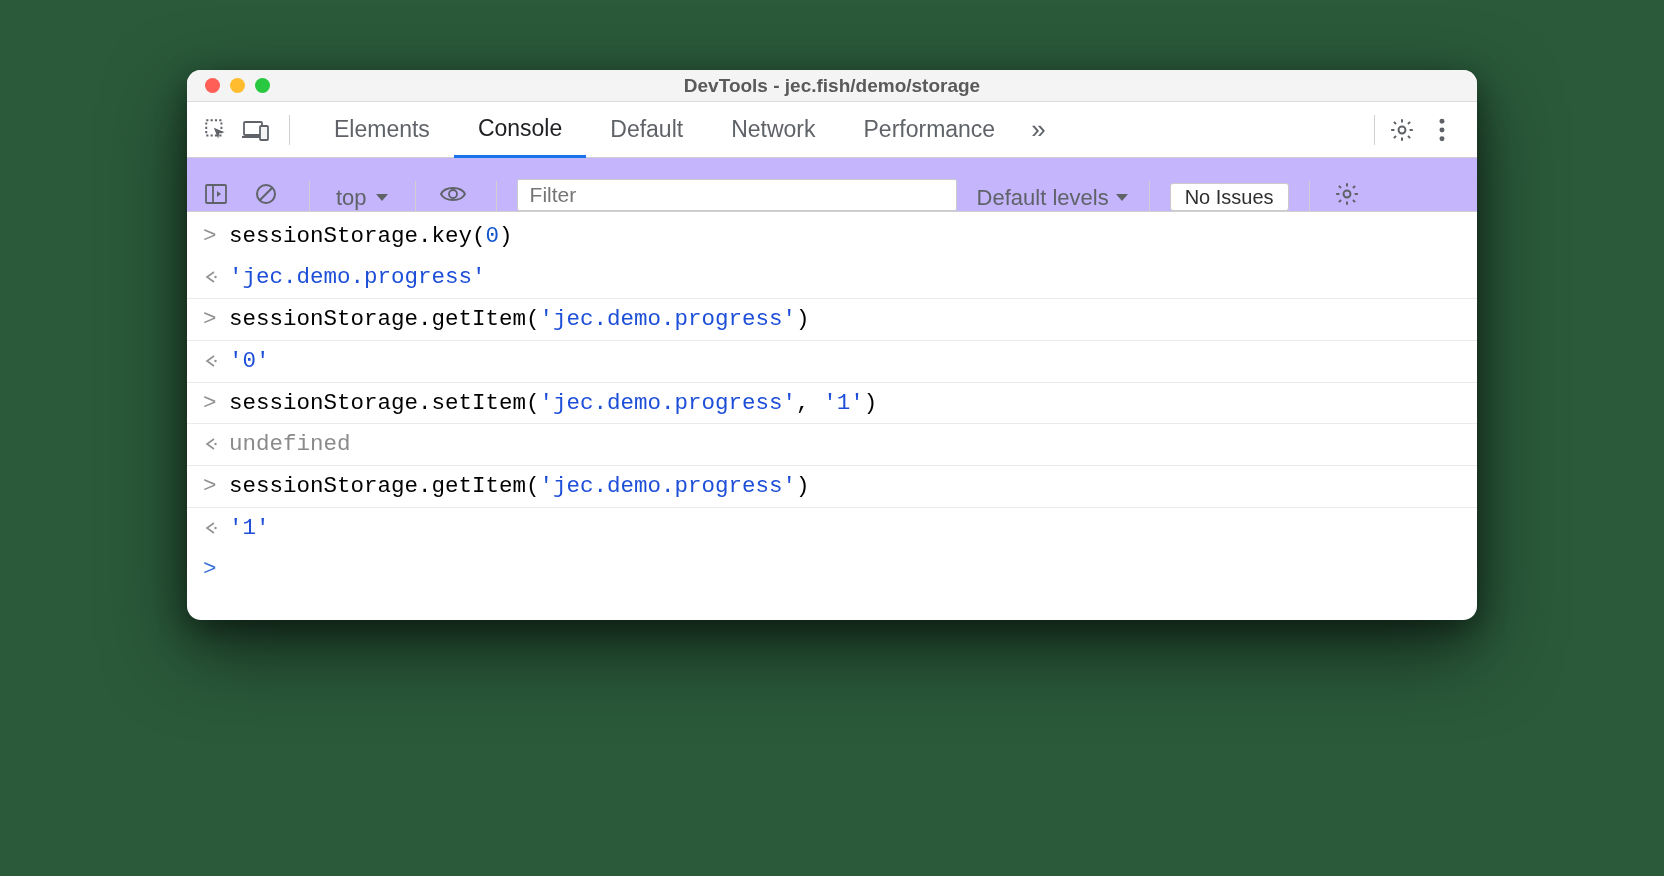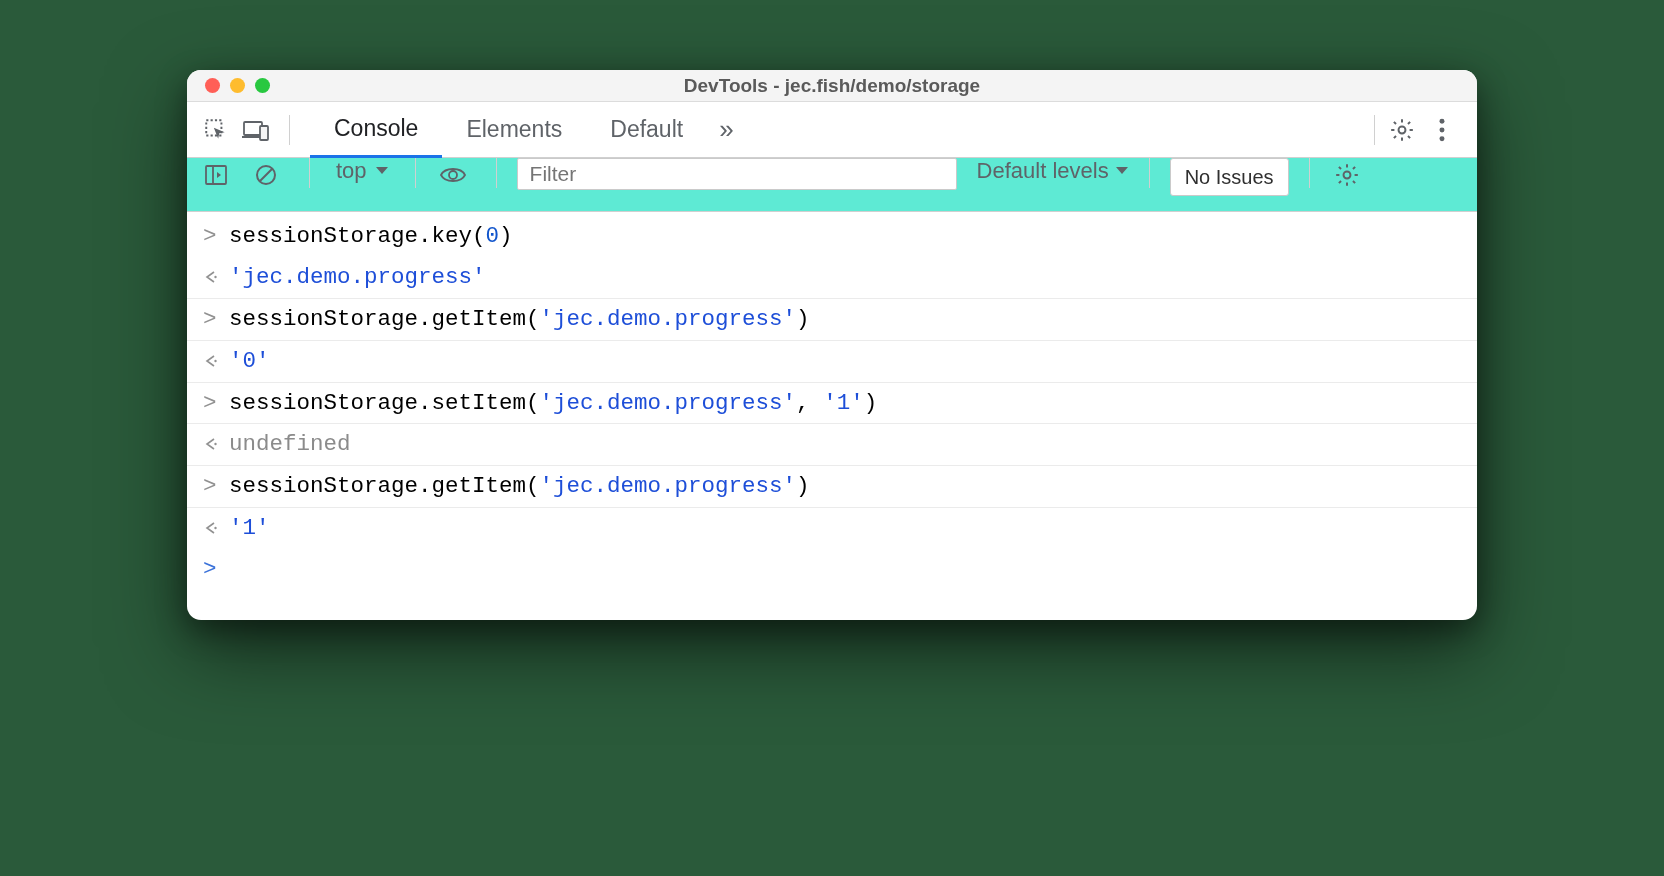--- a/index.html
+++ b/index.html
@@ -44,38 +44,38 @@
     color:#5f6368;
   }
   .tb-icon { width:34px; height:34px; display:flex; align-items:center; justify-content:center; cursor:pointer; margin-right:6px; }
   .divider { width:1px; height:30px; background:#d0d0d0; margin:0 10px; }
   .tabs { display:flex; gap:0; margin-left:10px; }
   .tab { padding: 0 24px; height:56px; display:flex; align-items:center; font-size:23px; color:#5f6368; cursor:pointer; }
   .tab.active { color:#202124; border-bottom:3px solid #1a73e8; }
   .more-chevrons { margin-left:12px; font-size:26px; color:#5f6368; cursor:pointer; letter-spacing:-4px; }
   .tb-right { margin-left:auto; display:flex; align-items:center; }
   .toolbar {
-    display:flex; align-items:flex-start; height:54px;
+    display:flex; align-items:flex-end; height:54px;
     border-bottom:1px solid #d0d0d0;
-    background:#5eead4;
+    background:#c4b5fd;
     padding:0 12px;
     gap:10px;
     color:#5f6368;
     font-size:22px;
   }
   .ctx-select { display:flex; align-items:center; gap:8px; cursor:pointer; padding:0 6px; }
   .filter-input {
     flex:0 0 440px; height:32px; background:#fff;
     border:1px solid #cacaca; border-radius:2px;
     padding:0 12px; font-size:21px; color:#5f6368;
     outline:none;
   }
   .levels { display:flex; align-items:center; gap:6px; cursor:pointer; margin-left:10px; }
   .issues-btn {
-    border:1px solid #cacaca; background:#fff; height:38px;
+    border:1px solid #cacaca; background:#fff; height:28px;
     padding:0 14px; font-size:20px; color:#303030; cursor:pointer;
     border-radius:3px;
   }
   .console {
     font-family: Menlo, Monaco, "Courier New", monospace;
     font-size:22.5px;
     line-height:1.55;
     padding: 4px 0 30px 0;
   }
   .row { display:flex; align-items:flex-start; padding:3px 16px; }
@@ -111,23 +111,25 @@
     </div>
     <div class="tb-icon">
       <svg width="28" height="24" viewBox="0 0 28 24" fill="none" stroke="#5f6368" stroke-width="1.8">
         <rect x="2" y="4" width="18" height="13" rx="1"></rect>
         <line x1="0" y1="19" x2="22" y2="19"></line>
         <rect x="18" y="8" width="8" height="14" rx="1" fill="#f4f4f4"></rect>
       </svg>
     </div>
     <div class="divider"></div>
     <div class="tabs" id="tabs-host">
+        <div class="tab">Elements</div>
         <div class="tab active">Console</div>
-        <div class="tab">Elements</div>
         <div class="tab">Default</div>
+        <div class="tab">Network</div>
+        <div class="tab">Performance</div>
       </div>
     <div class="more-chevrons">»</div>
     <div class="tb-right">
       <div class="divider"></div>
       <div class="tb-icon">
         <svg width="26" height="26" viewBox="0 0 24 24" fill="none" stroke="#5f6368" stroke-width="1.8">
           <circle cx="12" cy="12" r="3.2"></circle>
           <path d="M12 2v3M12 19v3M4.5 4.5l2 2M17.5 17.5l2 2M2 12h3M19 12h3M4.5 19.5l2-2M17.5 6.5l2-2"></path>
         </svg>
       </div>

